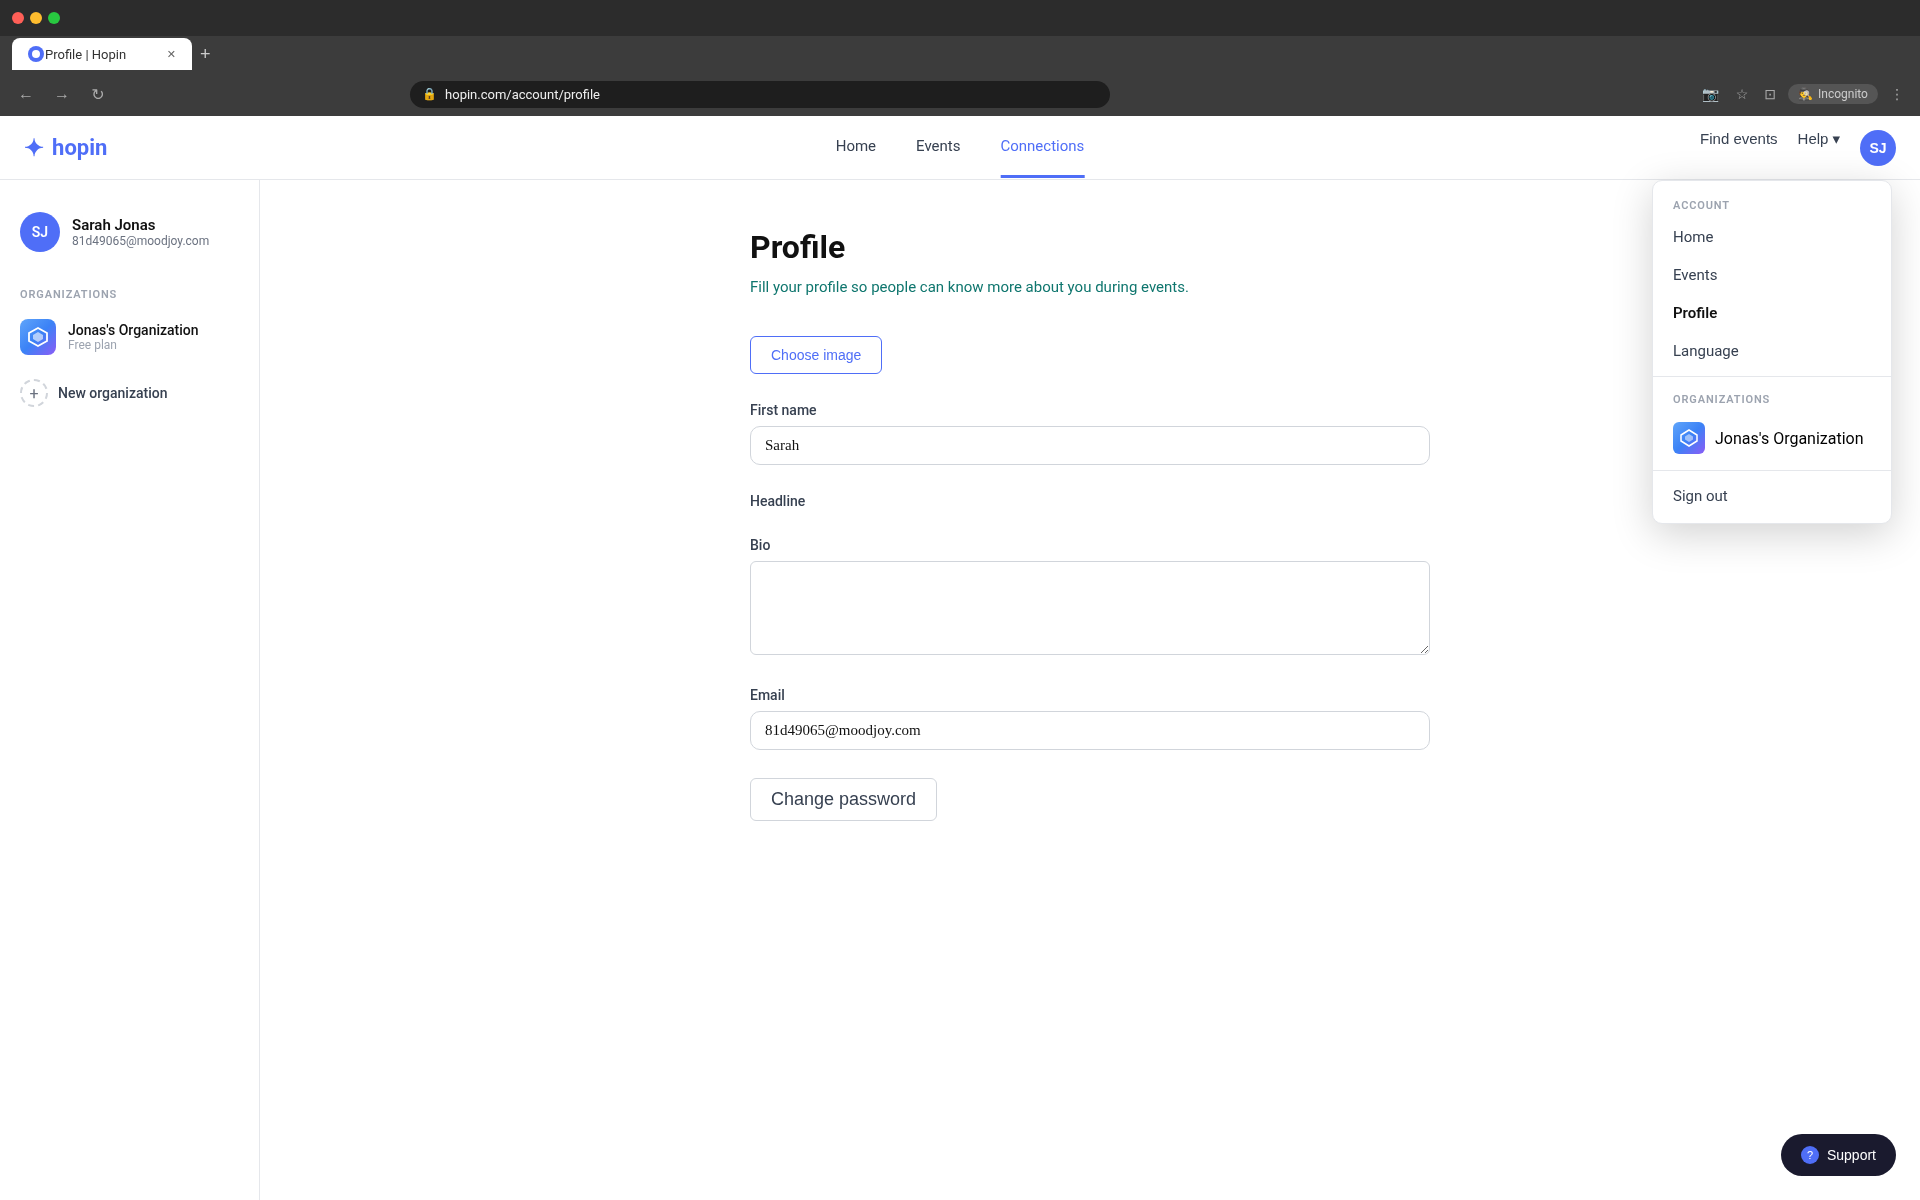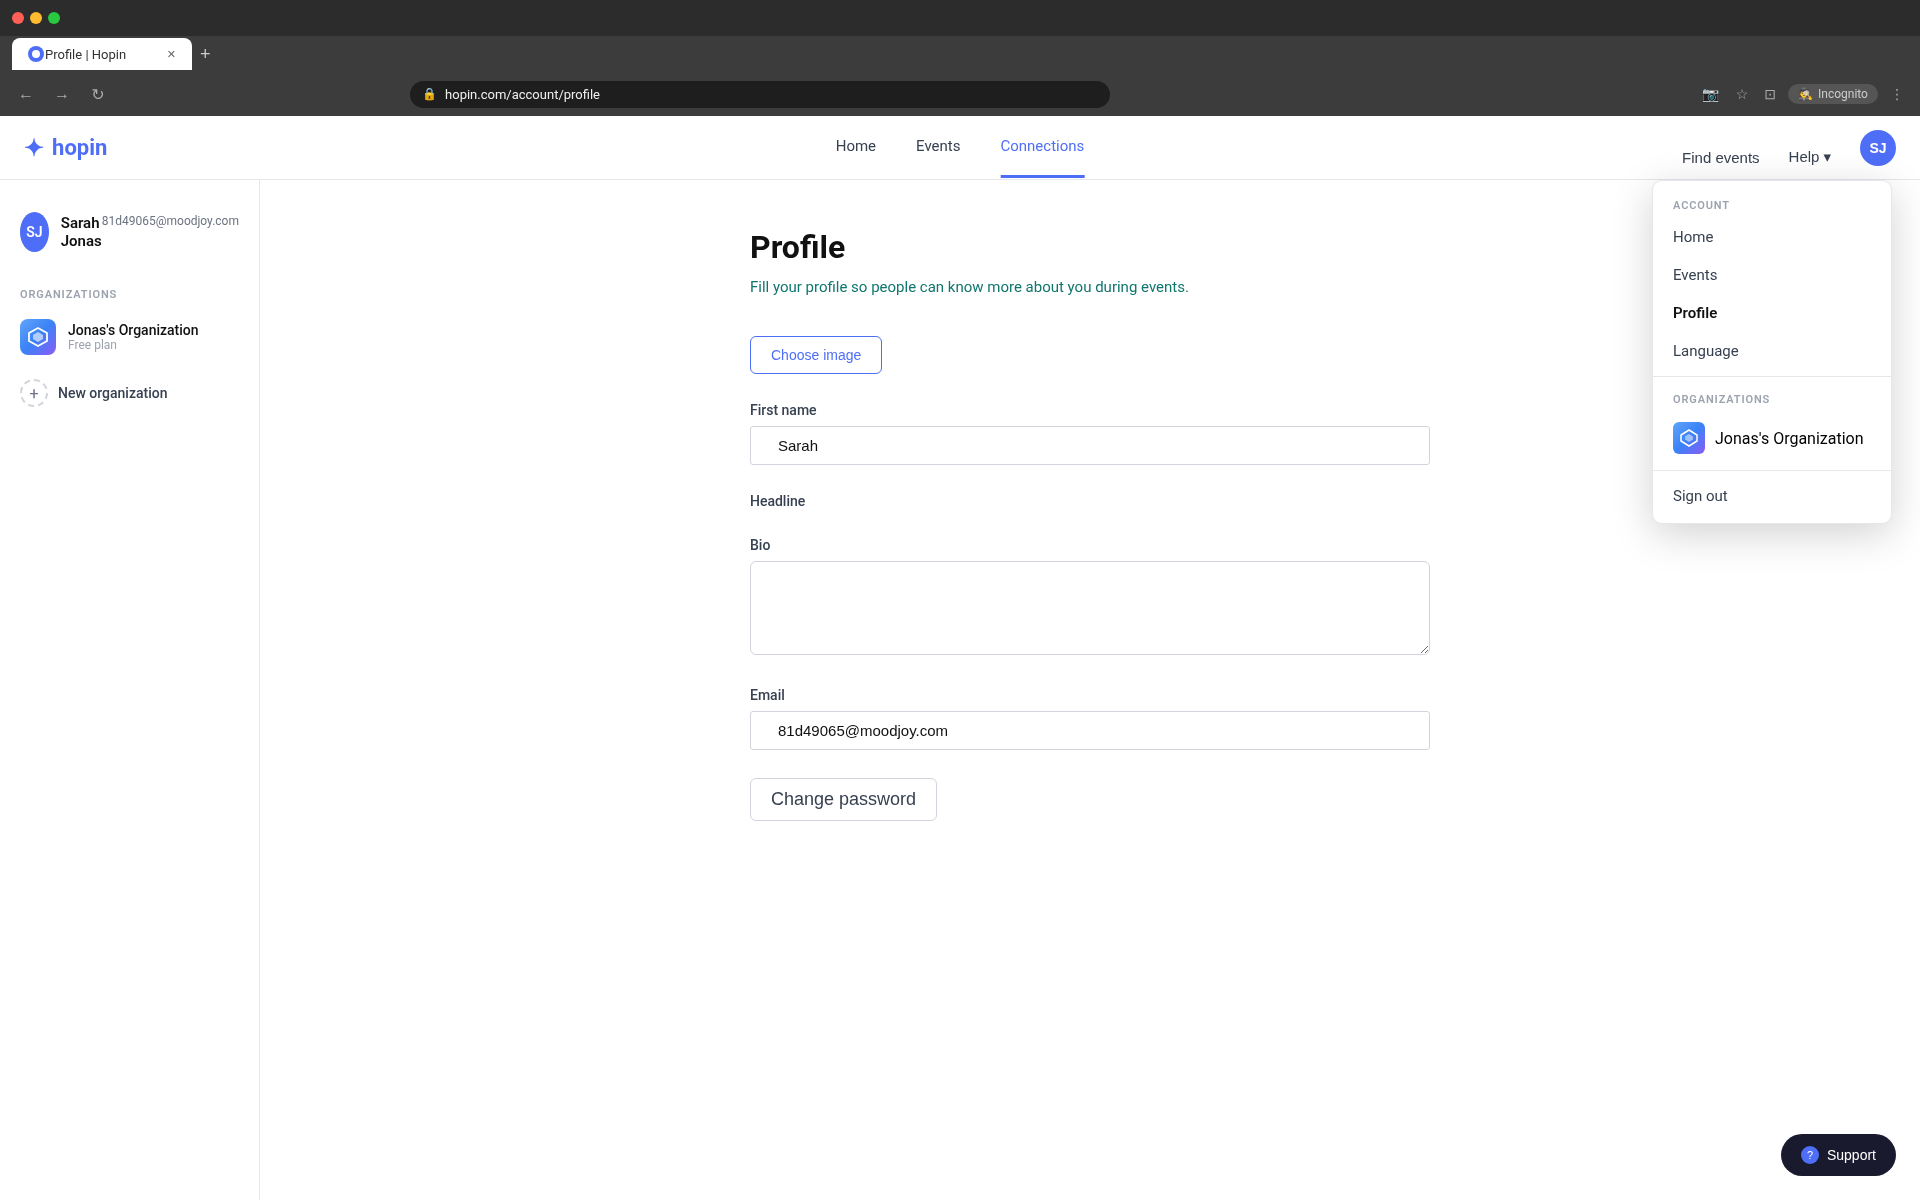--- a/index.html
+++ b/index.html
@@ -26,30 +26,30 @@
 
     
     .app-container { display: flex; height: calc(1200px - 116px); background: white; }
 
     
     .top-nav { background: white; border-bottom: 1px solid #e5e7eb; padding: 0 24px; display: flex; align-items: center; height: 64px; position: relative; }
     .logo { display: flex; align-items: center; gap: 8px; color: #4f6ef7; font-weight: 700; font-size: 22px; margin-right: auto; }
     .nav-links { display: flex; gap: 40px; position: absolute; left: 50%; transform: translateX(-50%); }
     .nav-link { color: #374151; font-size: 15px; cursor: pointer; padding: 20px 0; border-bottom: 3px solid transparent; text-decoration: none; }
     .nav-link.active { border-bottom: 3px solid #4f6ef7; color: #4f6ef7; }
-    .nav-right { display: flex; align-items: flex-end; gap: 29px; margin-left: auto; }
+    .nav-right { display: flex; align-items: flex-start; gap: 20px; margin-left: auto; }
     .find-events-btn { background: none; border: none; font-size: 15px; color: #374151; cursor: pointer; }
     .help-btn { background: none; border: none; font-size: 15px; color: #374151; cursor: pointer; display: flex; align-items: center; gap: 4px; }
     .avatar-btn { width: 36px; height: 36px; background: #4f6ef7; border-radius: 50%; border: none; color: white; font-weight: 600; font-size: 14px; cursor: pointer; }
 
     
     .sidebar { width: 260px; min-width: 260px; border-right: 1px solid #e5e7eb; padding: 20px 0; background: white; }
     .sidebar-user { display: flex; align-items: center; gap: 12px; padding: 12px 20px; margin-bottom: 16px; }
     .sidebar-avatar { width: 40px; height: 40px; background: #4f6ef7; border-radius: 50%; color: white; font-weight: 600; font-size: 14px; display: flex; align-items: center; justify-content: center; }
-    .sidebar-user-info { display: flex; flex-direction: row; }
+    .sidebar-user-info { display: flex; flex-direction: column; }
     .sidebar-user-name { font-weight: 600; font-size: 15px; color: #111; }
     .sidebar-user-email { font-size: 12px; color: #6b7280; }
     .sidebar-section-label { font-size: 11px; font-weight: 600; color: #9ca3af; text-transform: uppercase; letter-spacing: 0.08em; padding: 8px 20px; }
     .sidebar-org { display: flex; align-items: center; gap: 12px; padding: 10px 20px; cursor: pointer; }
     .org-icon { width: 36px; height: 36px; border-radius: 8px; background: linear-gradient(135deg, #60a5fa, #3b82f6, #8b5cf6); display: flex; align-items: center; justify-content: center; }
     .org-info { display: flex; flex-direction: column; }
     .org-name { font-size: 14px; font-weight: 500; color: #111; }
     .org-plan { font-size: 12px; color: #9ca3af; }
     .new-org-btn { display: flex; align-items: center; gap: 10px; padding: 10px 20px; cursor: pointer; margin-top: 4px; }
     .new-org-plus { width: 28px; height: 28px; border: 2px dashed #d1d5db; border-radius: 50%; display: flex; align-items: center; justify-content: center; color: #6b7280; font-size: 16px; }
@@ -61,21 +61,21 @@
     .profile-title { font-size: 32px; font-weight: 700; color: #111; margin-bottom: 12px; }
     .profile-subtitle { font-size: 15px; color: #0f766e; margin-bottom: 40px; }
 
     .form-group { margin-bottom: 28px; }
     .form-label { font-size: 14px; font-weight: 500; color: #374151; margin-bottom: 8px; display: block; }
     .form-row { display: flex; gap: 14px; }
     .form-row .form-group { flex: 1; }
 
     .choose-image-btn { border: 1px solid #4f6ef7; color: #4f6ef7; background: white; border-radius: 6px; padding: 10px 20px; font-size: 14px; font-weight: 500; cursor: pointer; }
 
-    .form-input { width: 100%; border: 1px solid #d1d5db; border-radius: 3px; padding: 10px 27px; font-size: 15px; color: #111; outline: none; }
+    .form-input { width: 100%; border: 1px solid #d1d5db; border-radius: 10px; padding: 10px 14px; font-size: 15px; color: #111; outline: none; font-family: Liberation Serif, serif; }
     .form-input::placeholder { color: #9ca3af; }
     .form-textarea { width: 100%; border: 1px solid #d1d5db; border-radius: 6px; padding: 10px 14px; font-size: 15px; color: #111; outline: none; resize: vertical; min-height: 80px; }
 
     .change-password-btn { border: 1px solid #d1d5db; color: #374151; background: white; border-radius: 6px; padding: 10px 20px; font-size: 18px; font-weight: 500; cursor: pointer; }
     .dropdown-menu { position: absolute; top: 64px; right: 28px; background: white; border-radius: 10px; box-shadow: 0 10px 40px rgba(0,0,0,0.18); width: 240px; z-index: 100; padding: 8px 0; border: 1px solid #e5e7eb; }
     .dropdown-section-label { font-size: 11px; font-weight: 600; color: #9ca3af; text-transform: uppercase; letter-spacing: 0.08em; padding: 10px 20px 6px; }
     .dropdown-item { padding: 10px 20px; font-size: 15px; color: #374151; cursor: pointer; display: flex; align-items: center; gap: 10px; }
     .dropdown-item.active { font-weight: 600; color: #111; }
     .dropdown-divider { height: 1px; background: #e5e7eb; margin: 6px 0; }
     .dropdown-org-item { padding: 10px 20px; display: flex; align-items: center; gap: 10px; cursor: pointer; }

